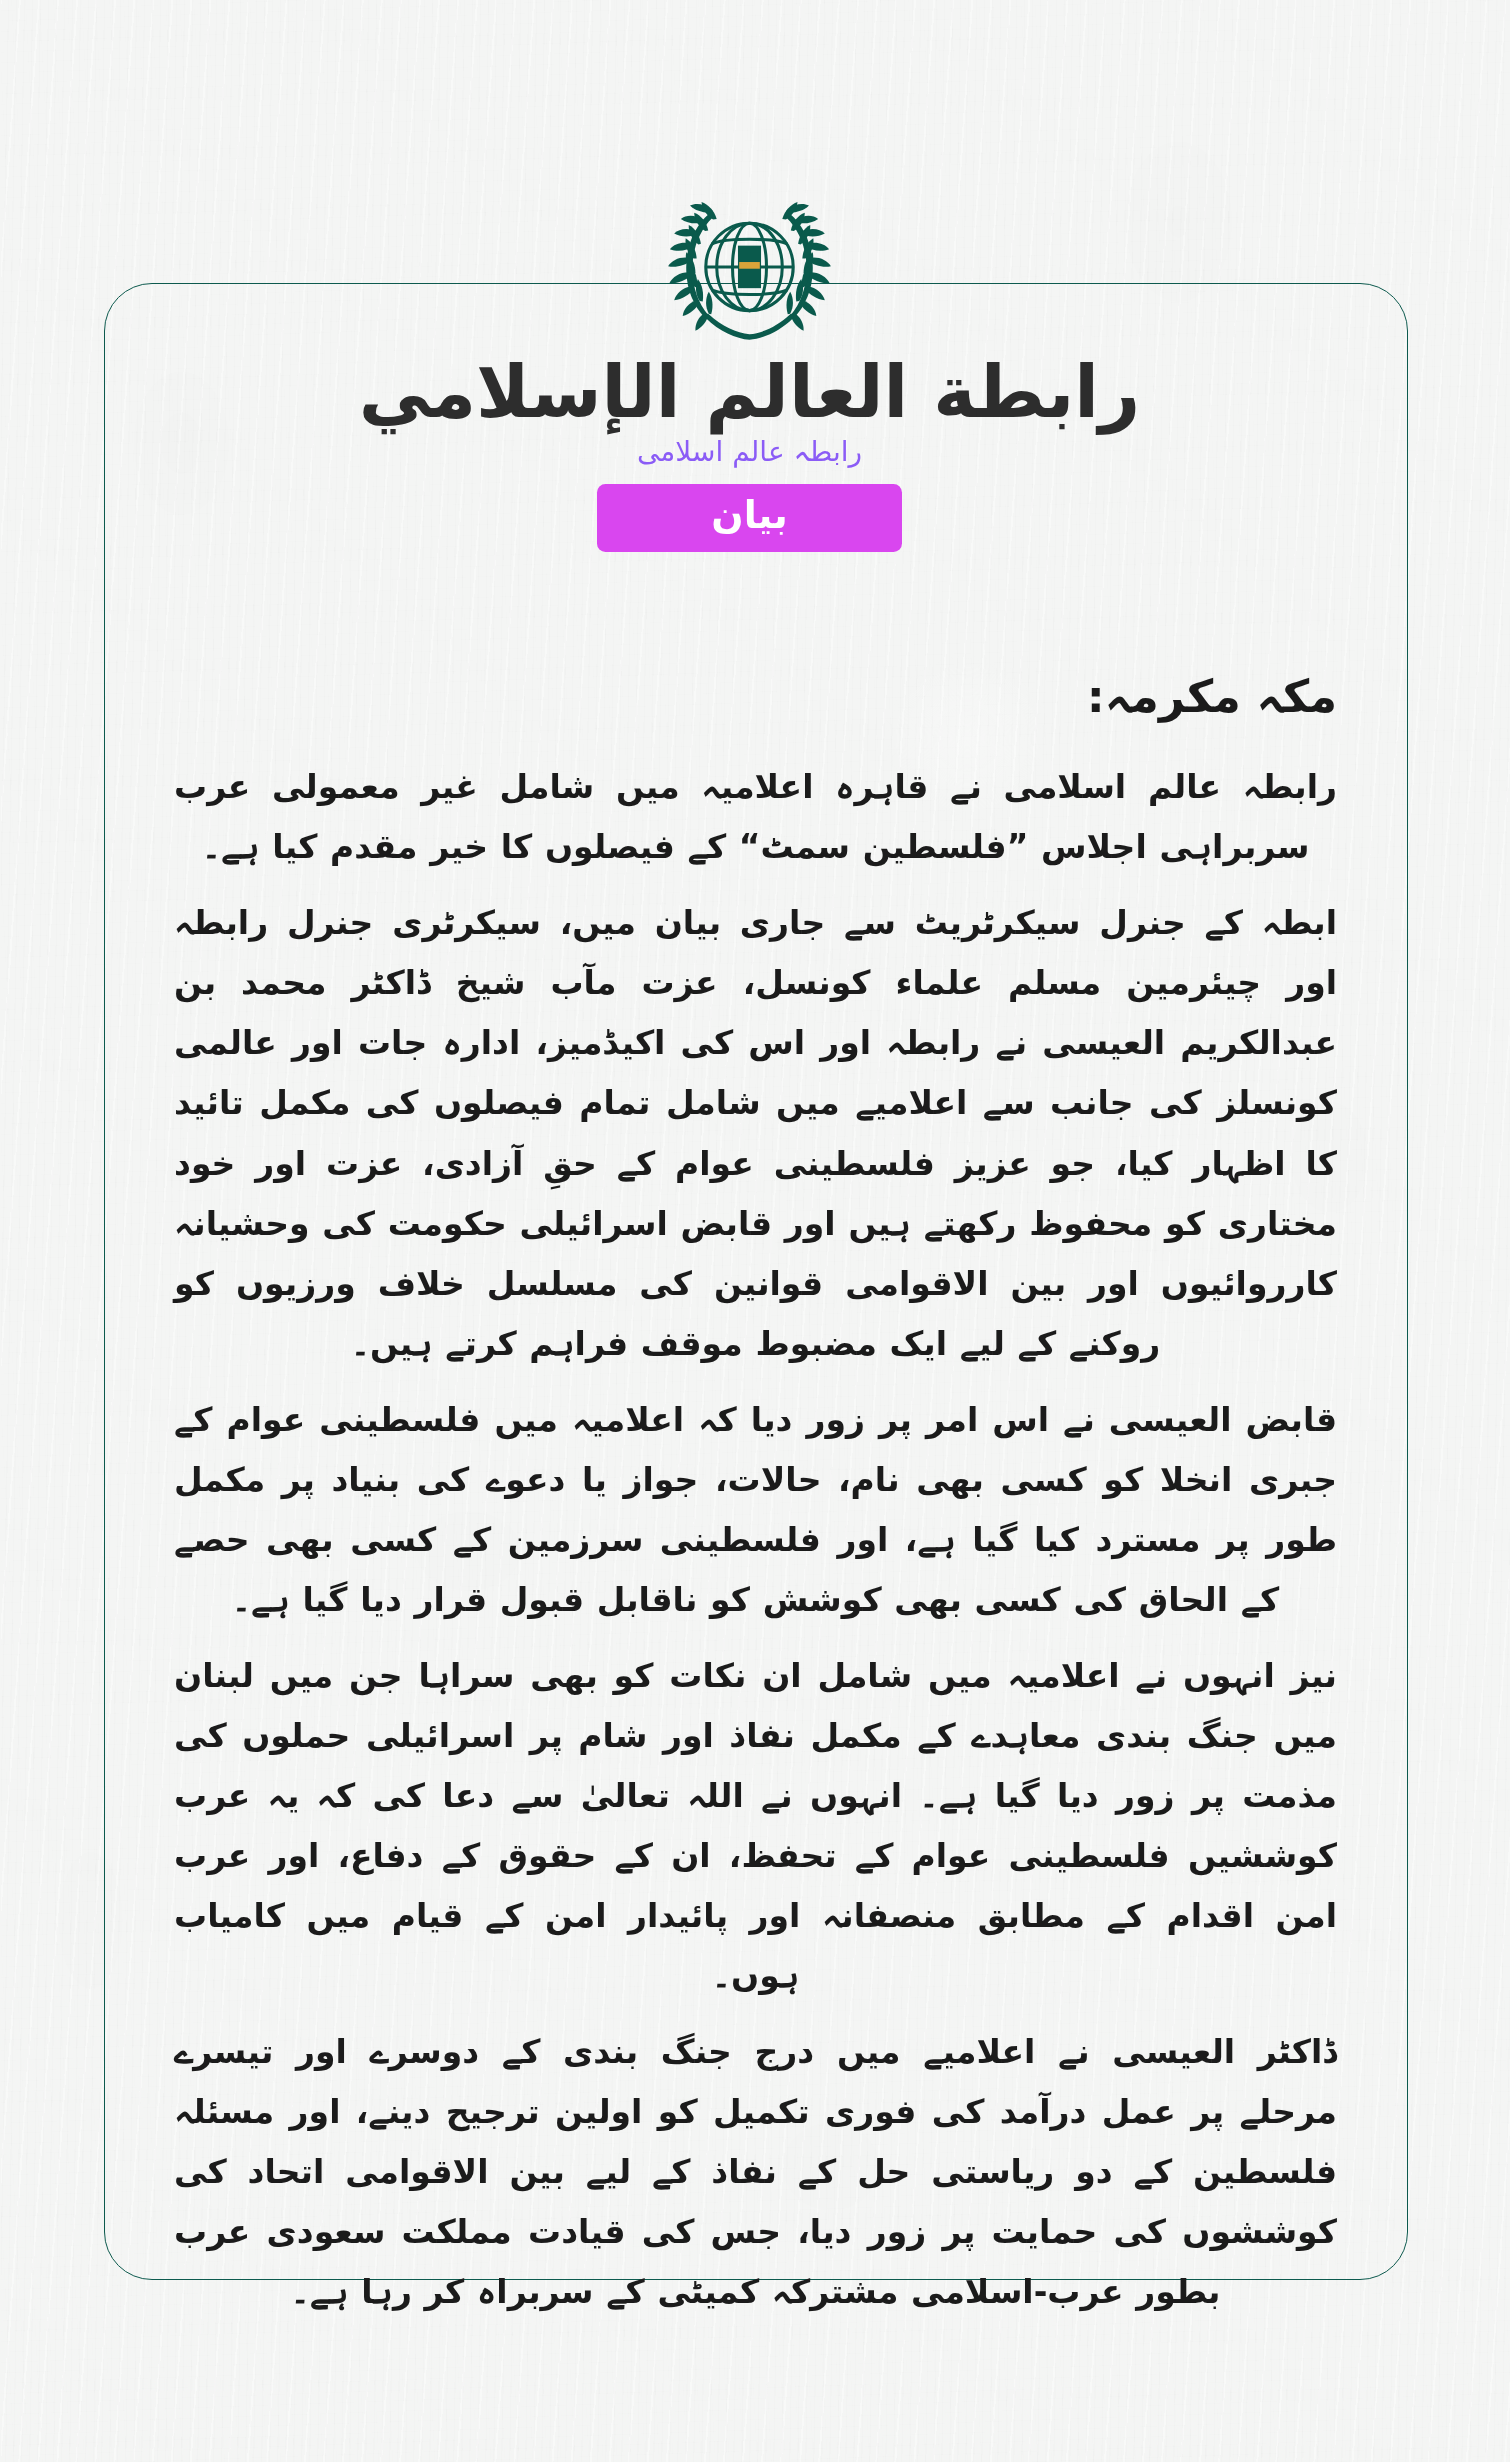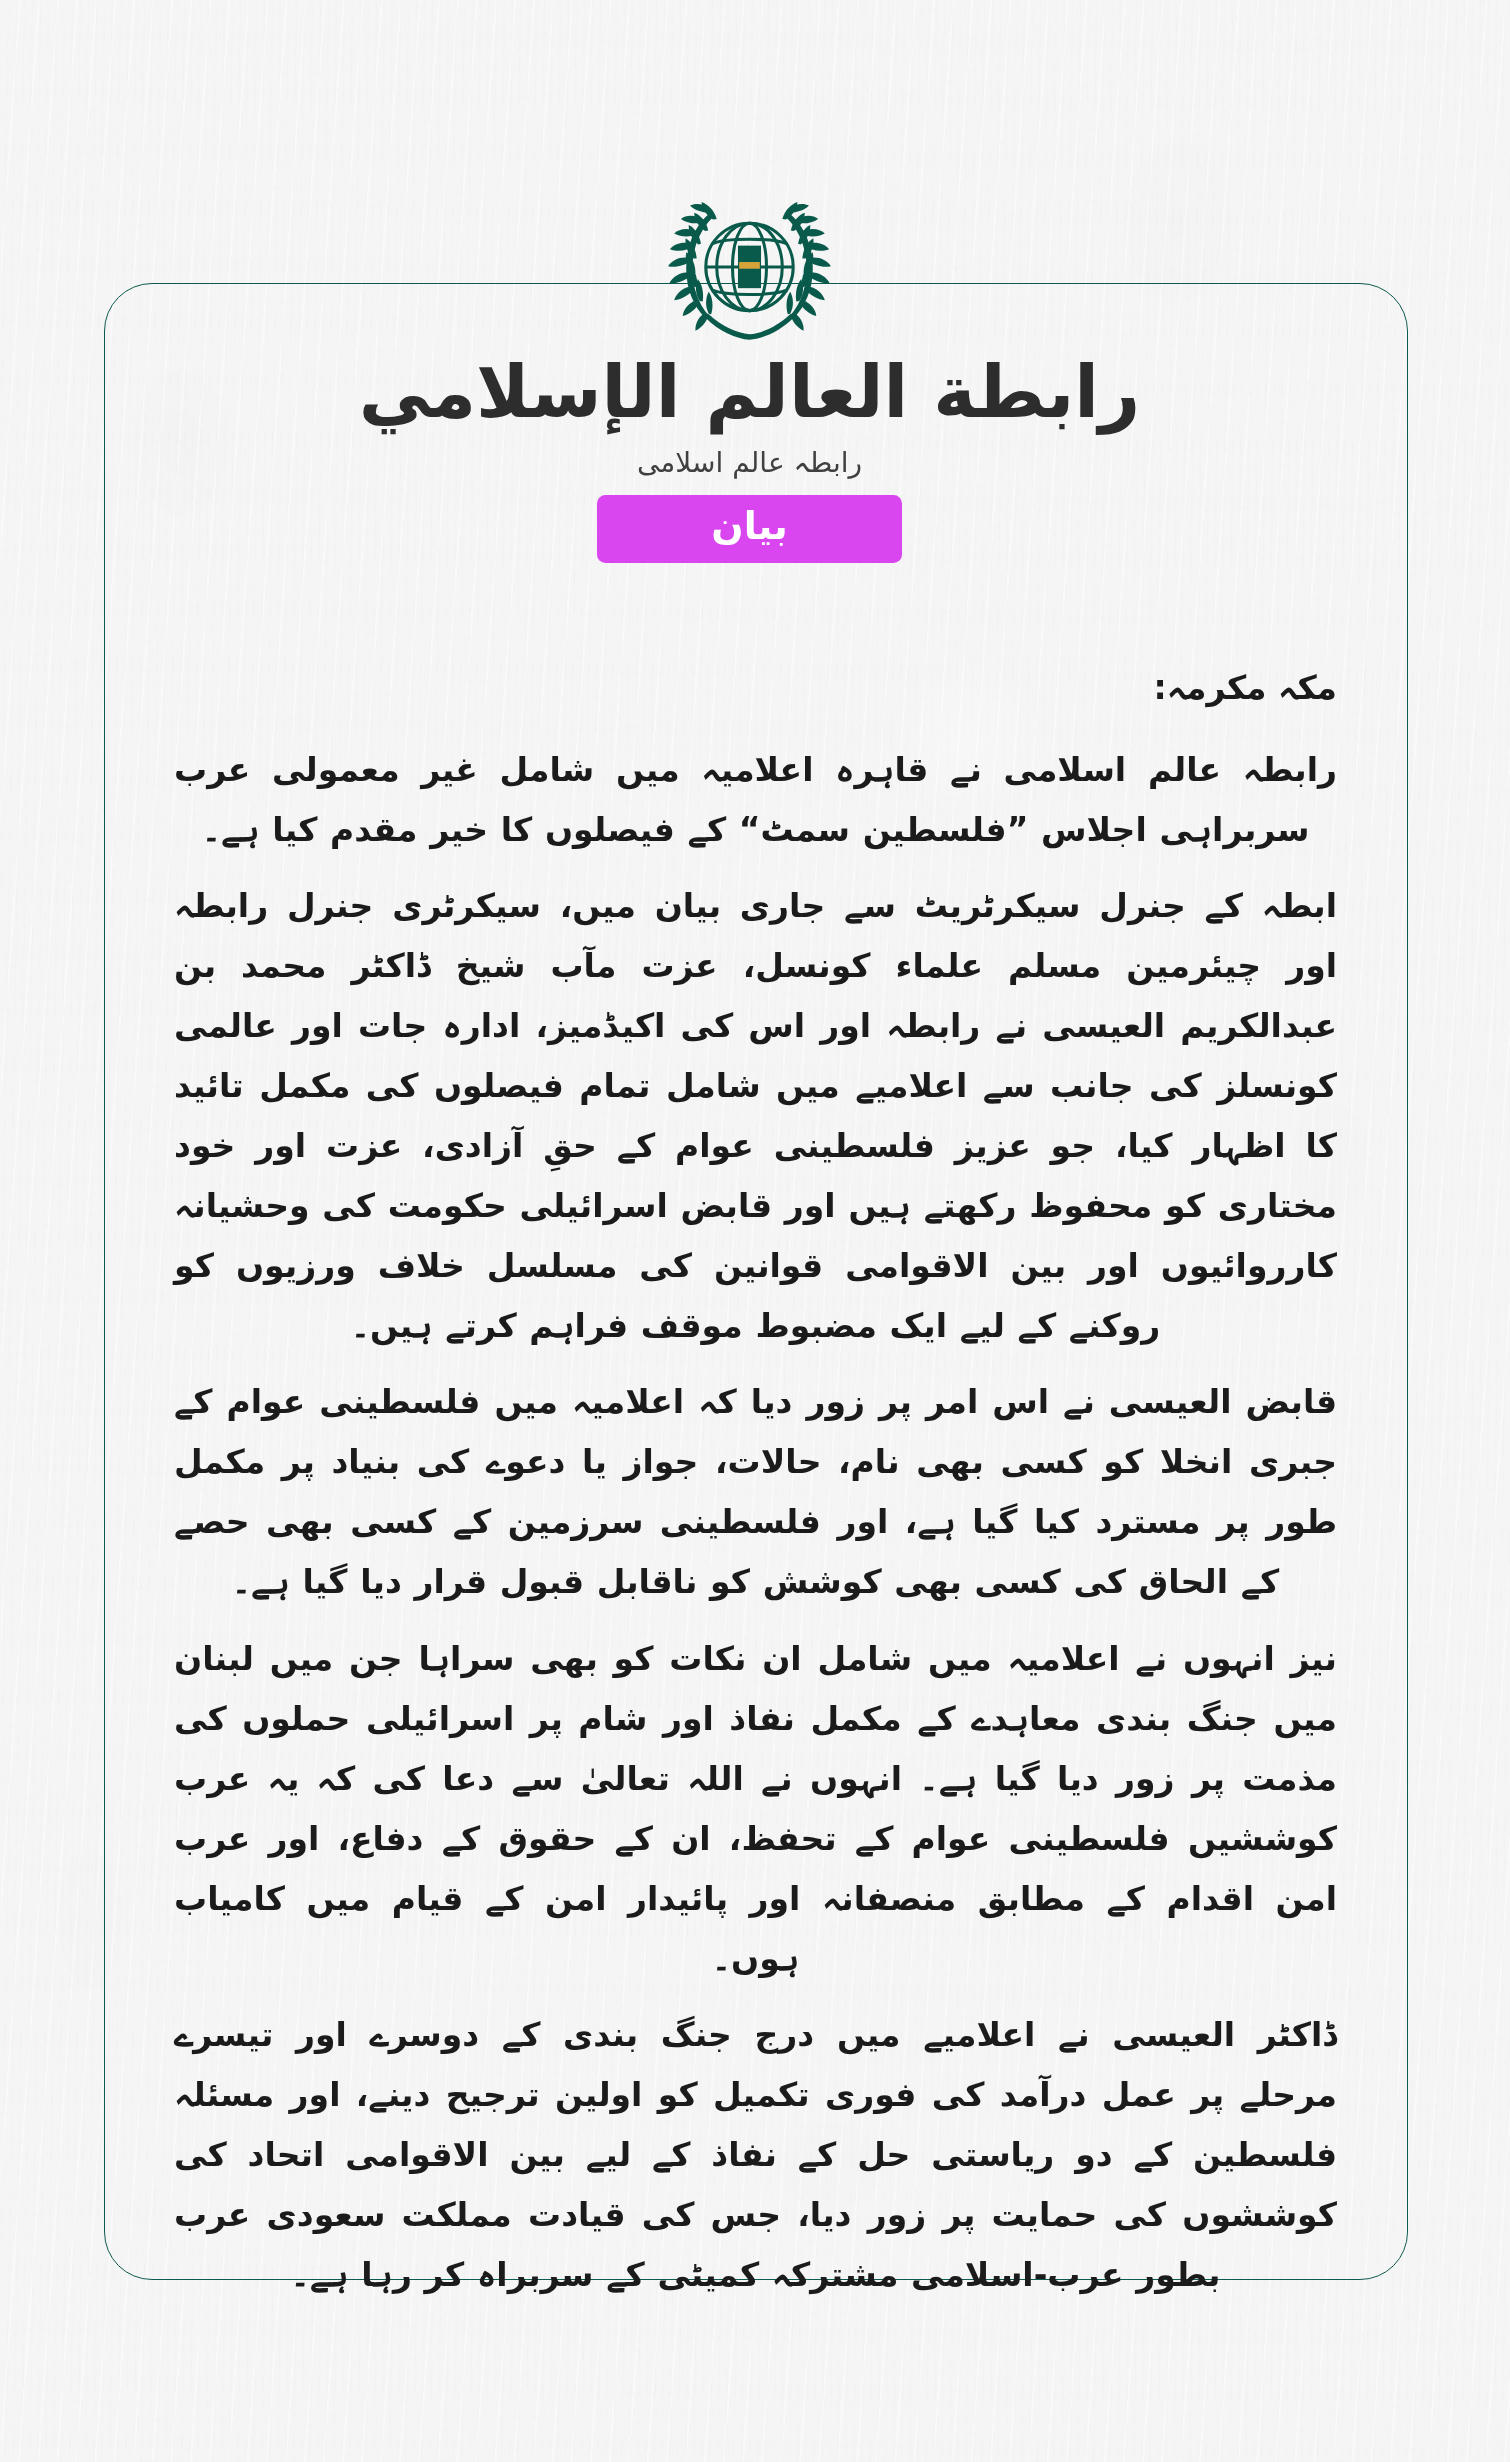--- a/index.html
+++ b/index.html
@@ -65,24 +65,24 @@
     margin-top:11px;
     font-size:72px;
     line-height:1.12;
     color:#2d2d2d;
     font-family:"DejaVu Sans","Liberation Sans",sans-serif;
     font-weight:600;
     letter-spacing:-1.2px;
     direction:rtl;
   }
   .title-ur{
-    margin-top:13px;
+    margin-top:2px;
     font-size:28px;
     line-height:1.2;
-    color:#404040;
+    color:#8b5cf6;
     font-weight:500;
     letter-spacing:3.7px;
     direction:rtl;
   }
   .badge-wrap{ margin-top:16px; }
   .badge{
     display:inline-block;
     min-width:305px;
     padding:12.2px 24.4px 16px;
     background:#d946ef;
@@ -100,21 +100,21 @@
     position:absolute;
     left:0; right:0;
     top:664px;
     padding:0 174px;
     z-index:3;
     direction:rtl;
     box-sizing:border-box;
   }
   .dateline{
     text-align:left;
-    font-size:33px;
+    font-size:45px;
     line-height:1.45;
     color:#1b1b1b;
     font-weight:600;
     margin:0 0 28px 0;
     direction:rtl;
     
     text-align:right;
   }
   .para{
     font-size:33px;

